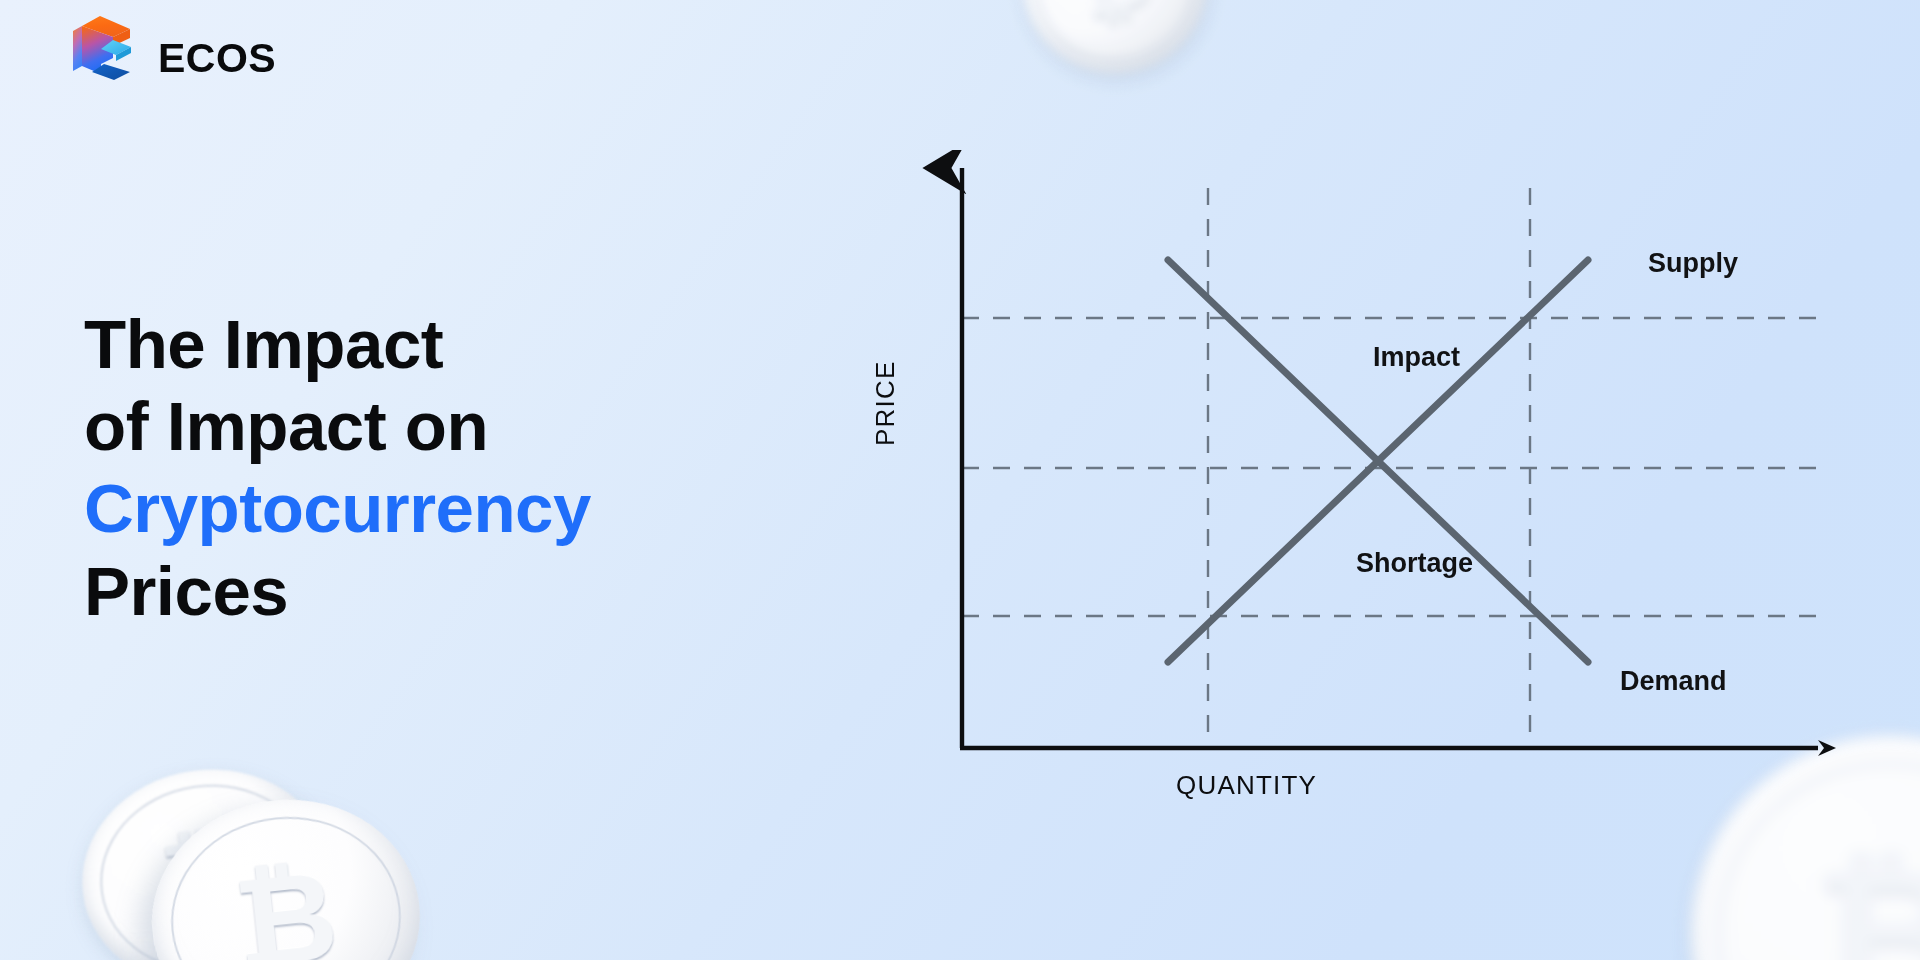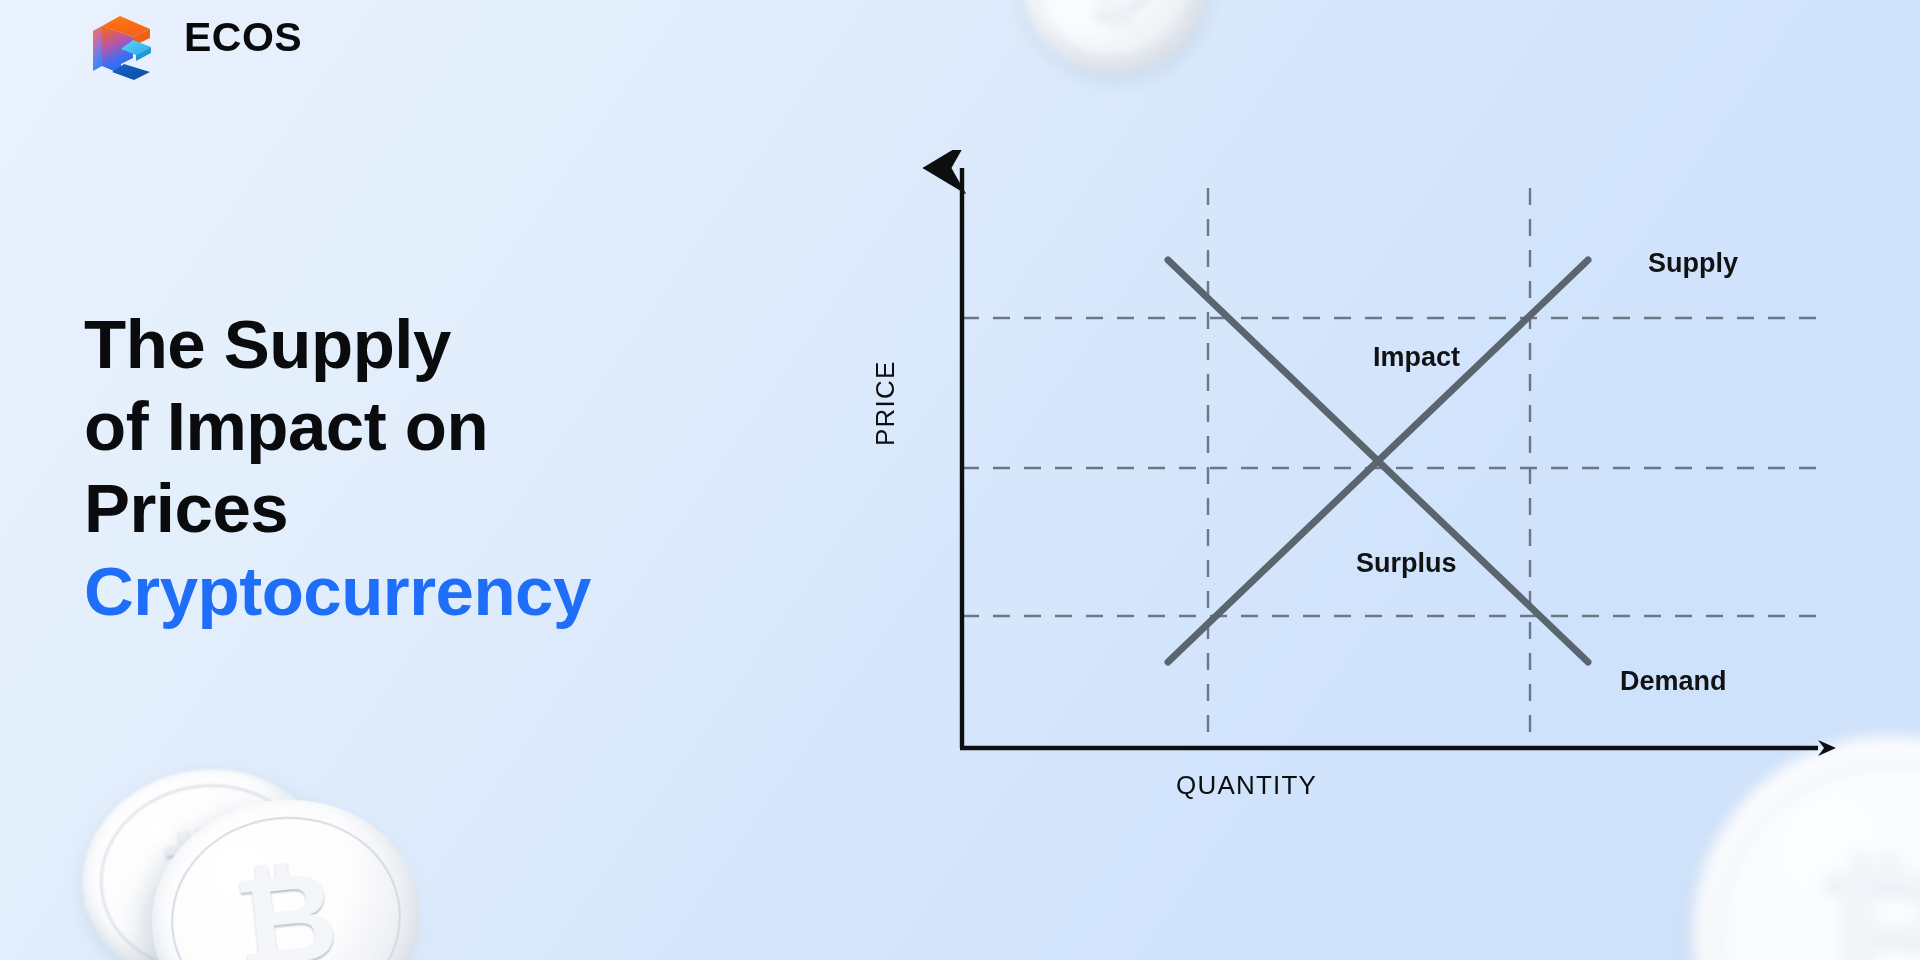--- a/index.html
+++ b/index.html
@@ -72,25 +72,25 @@
     left: 152px; top: 800px;
     transform: rotate(-6deg);
     filter: blur(0.4px);
     box-shadow: -14px 10px 26px rgba(120,140,170,0.28), inset 0 -10px 22px rgba(190,200,215,0.5);
   }
   #coin-front-left .glyph { font-size: 124px; }
 
   
   #brand {
     position: absolute;
-    left: 88px;
+    left: 68px;
     top: 14px;
     display: flex;
-    align-items: flex-start;
-    gap: 30px;
+    align-items: flex-end;
+    gap: 24px;
   }
   #brand-mark { width: 66px; height: 68px; display: block; }
   #brand-name {
     font-size: 41px;
     font-weight: bold;
     letter-spacing: 0.5px;
     color: #090a0c;
     font-family: "Liberation Sans", sans-serif;
   }
 
@@ -209,24 +209,24 @@
       <path d="M45 26 L63 33 L48 41 L33 35 Z" fill="url(#gMidTab)"></path>
       <path d="M63 33 L63 39 L48 47 L48 41 Z" fill="#1f9ad8"></path>
 
       <path d="M36 50 L62 58 L46 66 L24 58 Z" fill="url(#gBotTab)"></path>
       <path d="M24 58 L46 66 L46 68 L24 62 Z" fill="#0b4territory" opacity="0"></path>
     </svg>
     <div id="brand-name">ECOS</div>
   </div>
 
   <h1 id="headline">
-    <span class="line">The Supply</span>
+    <span class="line">The Impact</span>
     <span class="line">of Impact on</span>
+    <span class="line accent">Cryptocurrency</span>
     <span class="line">Prices</span>
-    <span class="line accent">Cryptocurrency</span>
   </h1>
 
   <div id="chart">
     <svg width="1000" height="680" viewBox="0 0 1000 680">
       <defs>
         <marker id="arrowUp" markerWidth="12" markerHeight="12" refX="6" refY="9" orient="auto">
           <path d="M6 0 L12 10 L6 6.6 L0 10 Z" fill="#0d0e10"></path>
         </marker>
       </defs>
 
@@ -250,16 +250,16 @@
       <line x1="80" y1="598" x2="938" y2="598" stroke="#0d0e10" stroke-width="4.4"></line>
       <path d="M938 590 L956 598 L938 606 L944 598 Z" fill="#0d0e10"></path>
     </svg>
 
     <div class="axis-title" id="y-axis-title">PRICE</div>
     <div class="axis-title" id="x-axis-title">QUANTITY</div>
 
     <div class="curve-label" id="label-supply">Supply</div>
     <div class="curve-label" id="label-demand">Demand</div>
     <div class="curve-label" id="label-surplus">Impact</div>
-    <div class="curve-label" id="label-shortage">Surplus</div>
+    <div class="curve-label" id="label-shortage">Shortage</div>
   </div>
 
 </div>
 
 </body></html>

